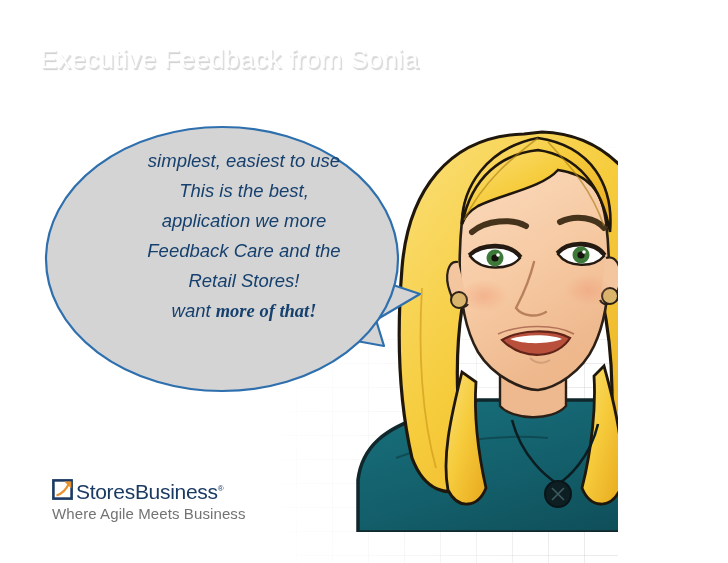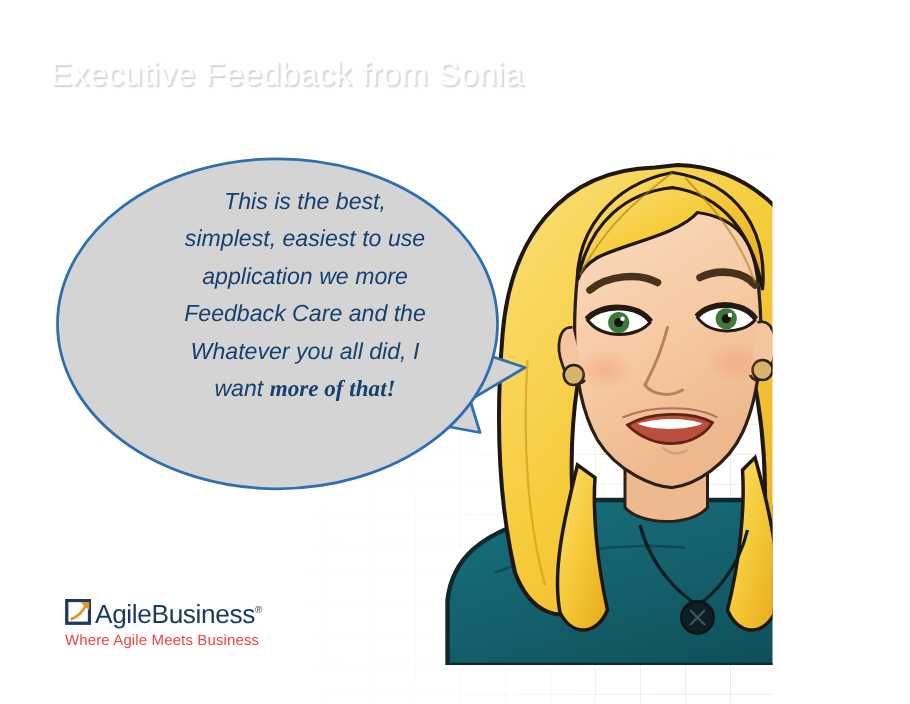--- a/index.html
+++ b/index.html
@@ -106,22 +106,22 @@
     white-space: nowrap;
   }
   .logo-tm {
     font-size: 8px;
     vertical-align: super;
     color: #1b3a63;
   }
   .logo-tagline {
     margin-top: 3px;
     font-family: "Liberation Sans", sans-serif;
-    font-size: 12px;
-    color: #ef4444;
+    font-size: 15px;
+    color: #737373;
     letter-spacing: 0.1px;
     white-space: nowrap;
   }
 </style>
 </head>
 <body>
 
 <div id="slide">
 
   <div class="grid-bg"></div>
@@ -234,34 +234,34 @@
     <svg width="396" height="286" viewBox="0 0 396 286" xmlns="http://www.w3.org/2000/svg">
 
       <path d="M 316 150 L 376 170 L 332 196 L 340 222 L 296 214 Z" fill="#d4d4d4" stroke="#2e6fae" stroke-width="2.2" stroke-linejoin="round"></path>
 
       <ellipse cx="178" cy="135" rx="176" ry="132" fill="#d4d4d4" stroke="#2e6fae" stroke-width="2.2"></ellipse>
 
       <path d="M 300 142 L 330 150 L 316 208 L 292 206 Z" fill="#d4d4d4"></path>
     </svg>
 
     <div class="bubble-text">
+      <div>simplest, easiest to use</div>
       <div>This is the best,</div>
-      <div>simplest, easiest to use</div>
       <div>application we more</div>
       <div>Feedback Care and the</div>
-      <div>Whatever you all did, I</div>
+      <div>Retail Stores!</div>
       <div><span>want </span><b>more of that!</b></div>
     </div>
   </div>
 
   <div class="logo">
     <div class="logo-row">
       <svg class="logo-mark" viewBox="0 0 21 21" xmlns="http://www.w3.org/2000/svg">
         <rect x="1.4" y="1.4" width="18.2" height="18.2" fill="#ffffff" stroke="#1b3a63" stroke-width="2.6"></rect>
         <path d="M 4.5 16.5 C 9 15 14 11 17 4.5" fill="none" stroke="#e8922e" stroke-width="2.2"></path>
         <path d="M 12.2 2.6 L 19.4 2.6 L 19.4 9.4 Z" fill="#e8922e"></path>
       </svg>
-      <span class="logo-name"><span>Agile</span><span>Business</span><span class="logo-tm">®</span></span>
+      <span class="logo-name"><span>Stores</span><span>Business</span><span class="logo-tm">®</span></span>
     </div>
     <div class="logo-tagline">Where Agile Meets Business</div>
   </div>
 
 </div>
 
 </body></html>

